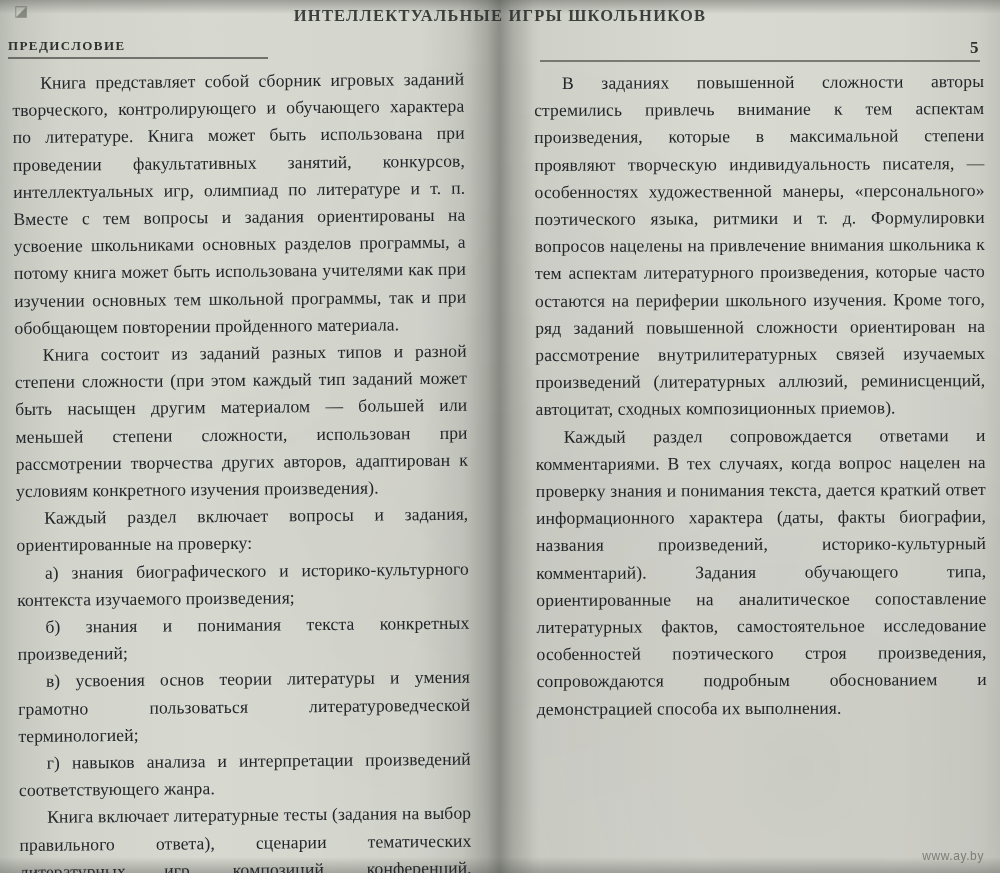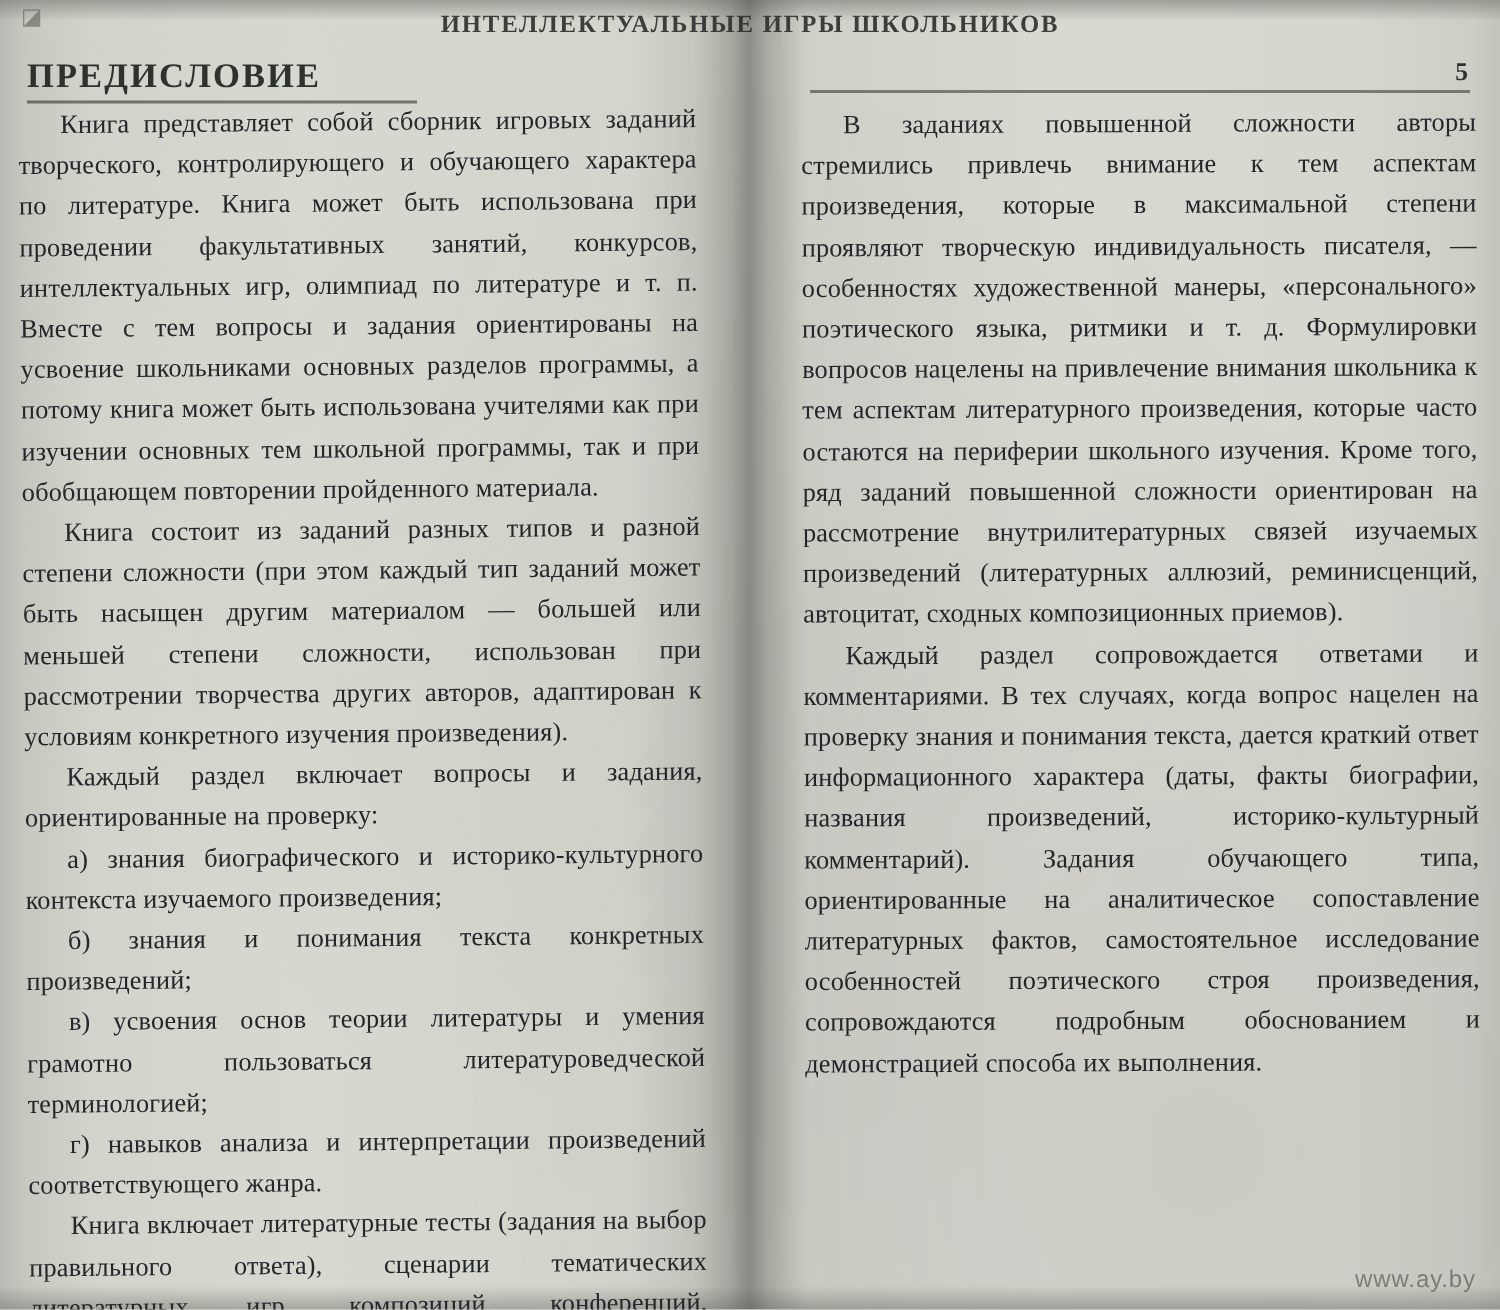--- a/index.html
+++ b/index.html
@@ -102,22 +102,22 @@
     height: 18px;
     color: #52564f;
     font-size: 15px;
     opacity: .55;
   }
 
   
   .col-head-left {
     position: absolute;
     top: 38px;
-    left: 18px;
-    font-size: 23px;
+    left: 8px;
+    font-size: 13px;
     font-weight: 700;
     letter-spacing: 1.4px;
     color: #2e322e;
     text-transform: uppercase;
   }
   .col-head-left .rule {
     display: block;
     width: 260px;
     height: 2px;
     background: #3a3e39;
@@ -179,21 +179,21 @@
     transform-origin: top left;
   }
   .col-left p { letter-spacing: .1px; }
   .col-right p { letter-spacing: .1px; }
 
   .watermark {
     position: absolute;
     right: 16px;
     bottom: 10px;
     font-family: "Liberation Sans", sans-serif;
-    font-size: 16px;
+    font-size: 12px;
     color: #6d716a;
     letter-spacing: .6px;
     opacity: .85;
   }
 </style>
 </head>
 <body>
 
 <div class="page">
 

